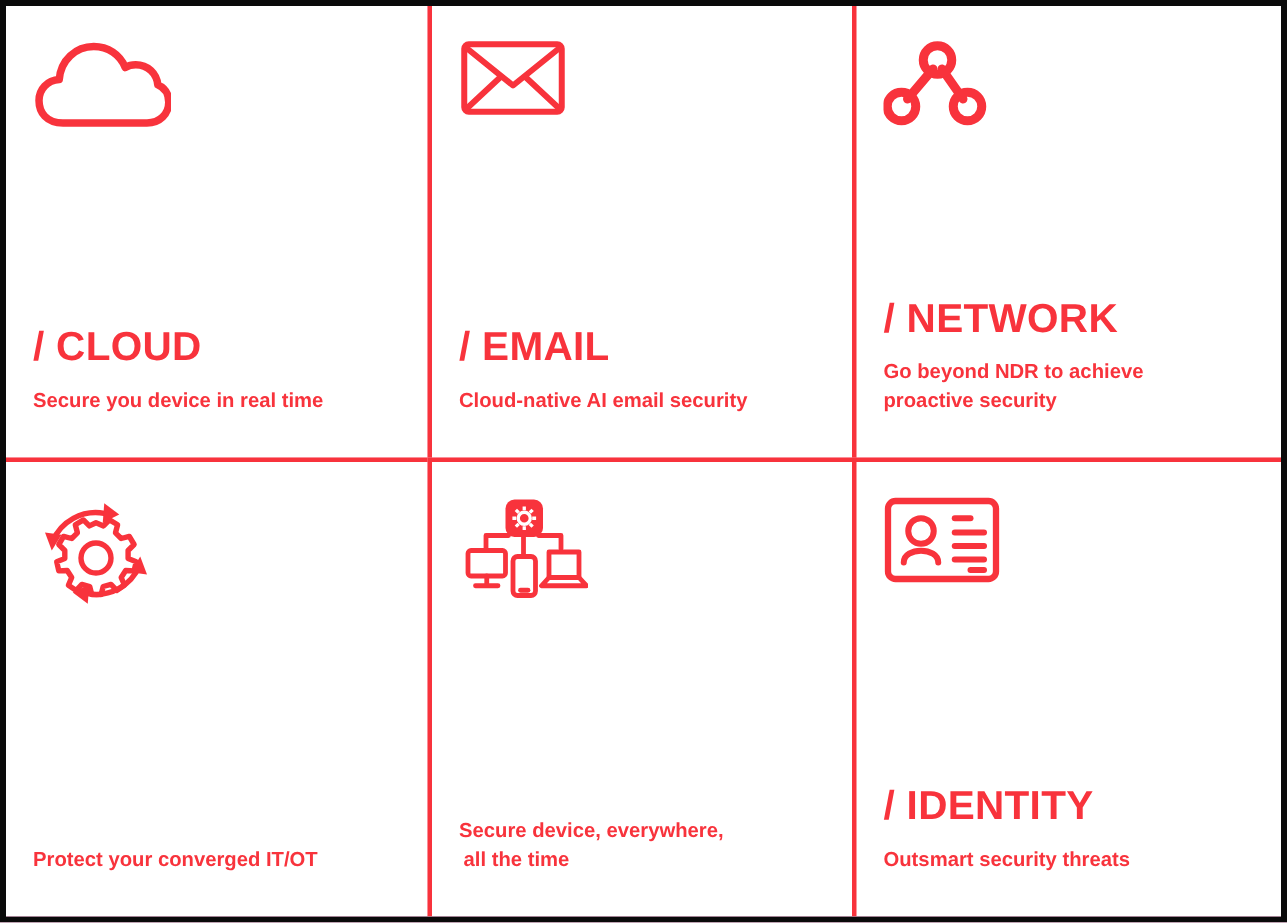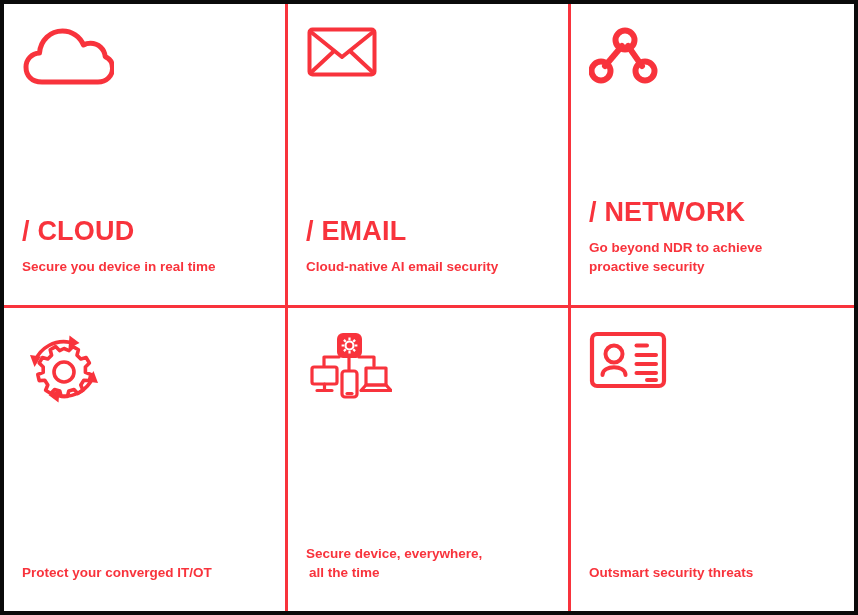--- a/index.html
+++ b/index.html
@@ -188,20 +188,21 @@
           <g stroke="#F8333C" stroke-width="4" stroke-linecap="round">
             <path d="M47.5 15.5 L58 15.5"></path>
             <path d="M47.5 25 L67 25"></path>
             <path d="M47.5 34 L67 34"></path>
             <path d="M47.5 43 L67 43"></path>
             <path d="M58 50 L67 50"></path>
           </g>
         </svg>
       </div>
       <div class="spacer"></div>
+      <h2 class="cell-title">/ IDENTITY</h2>
       <p class="cell-desc">
         <span class="l1">Outsmart security threats</span>
       </p>
       <div class="bottom-pad"></div>
     </div>
 
   </div>
 </div>
 
 </body></html>

